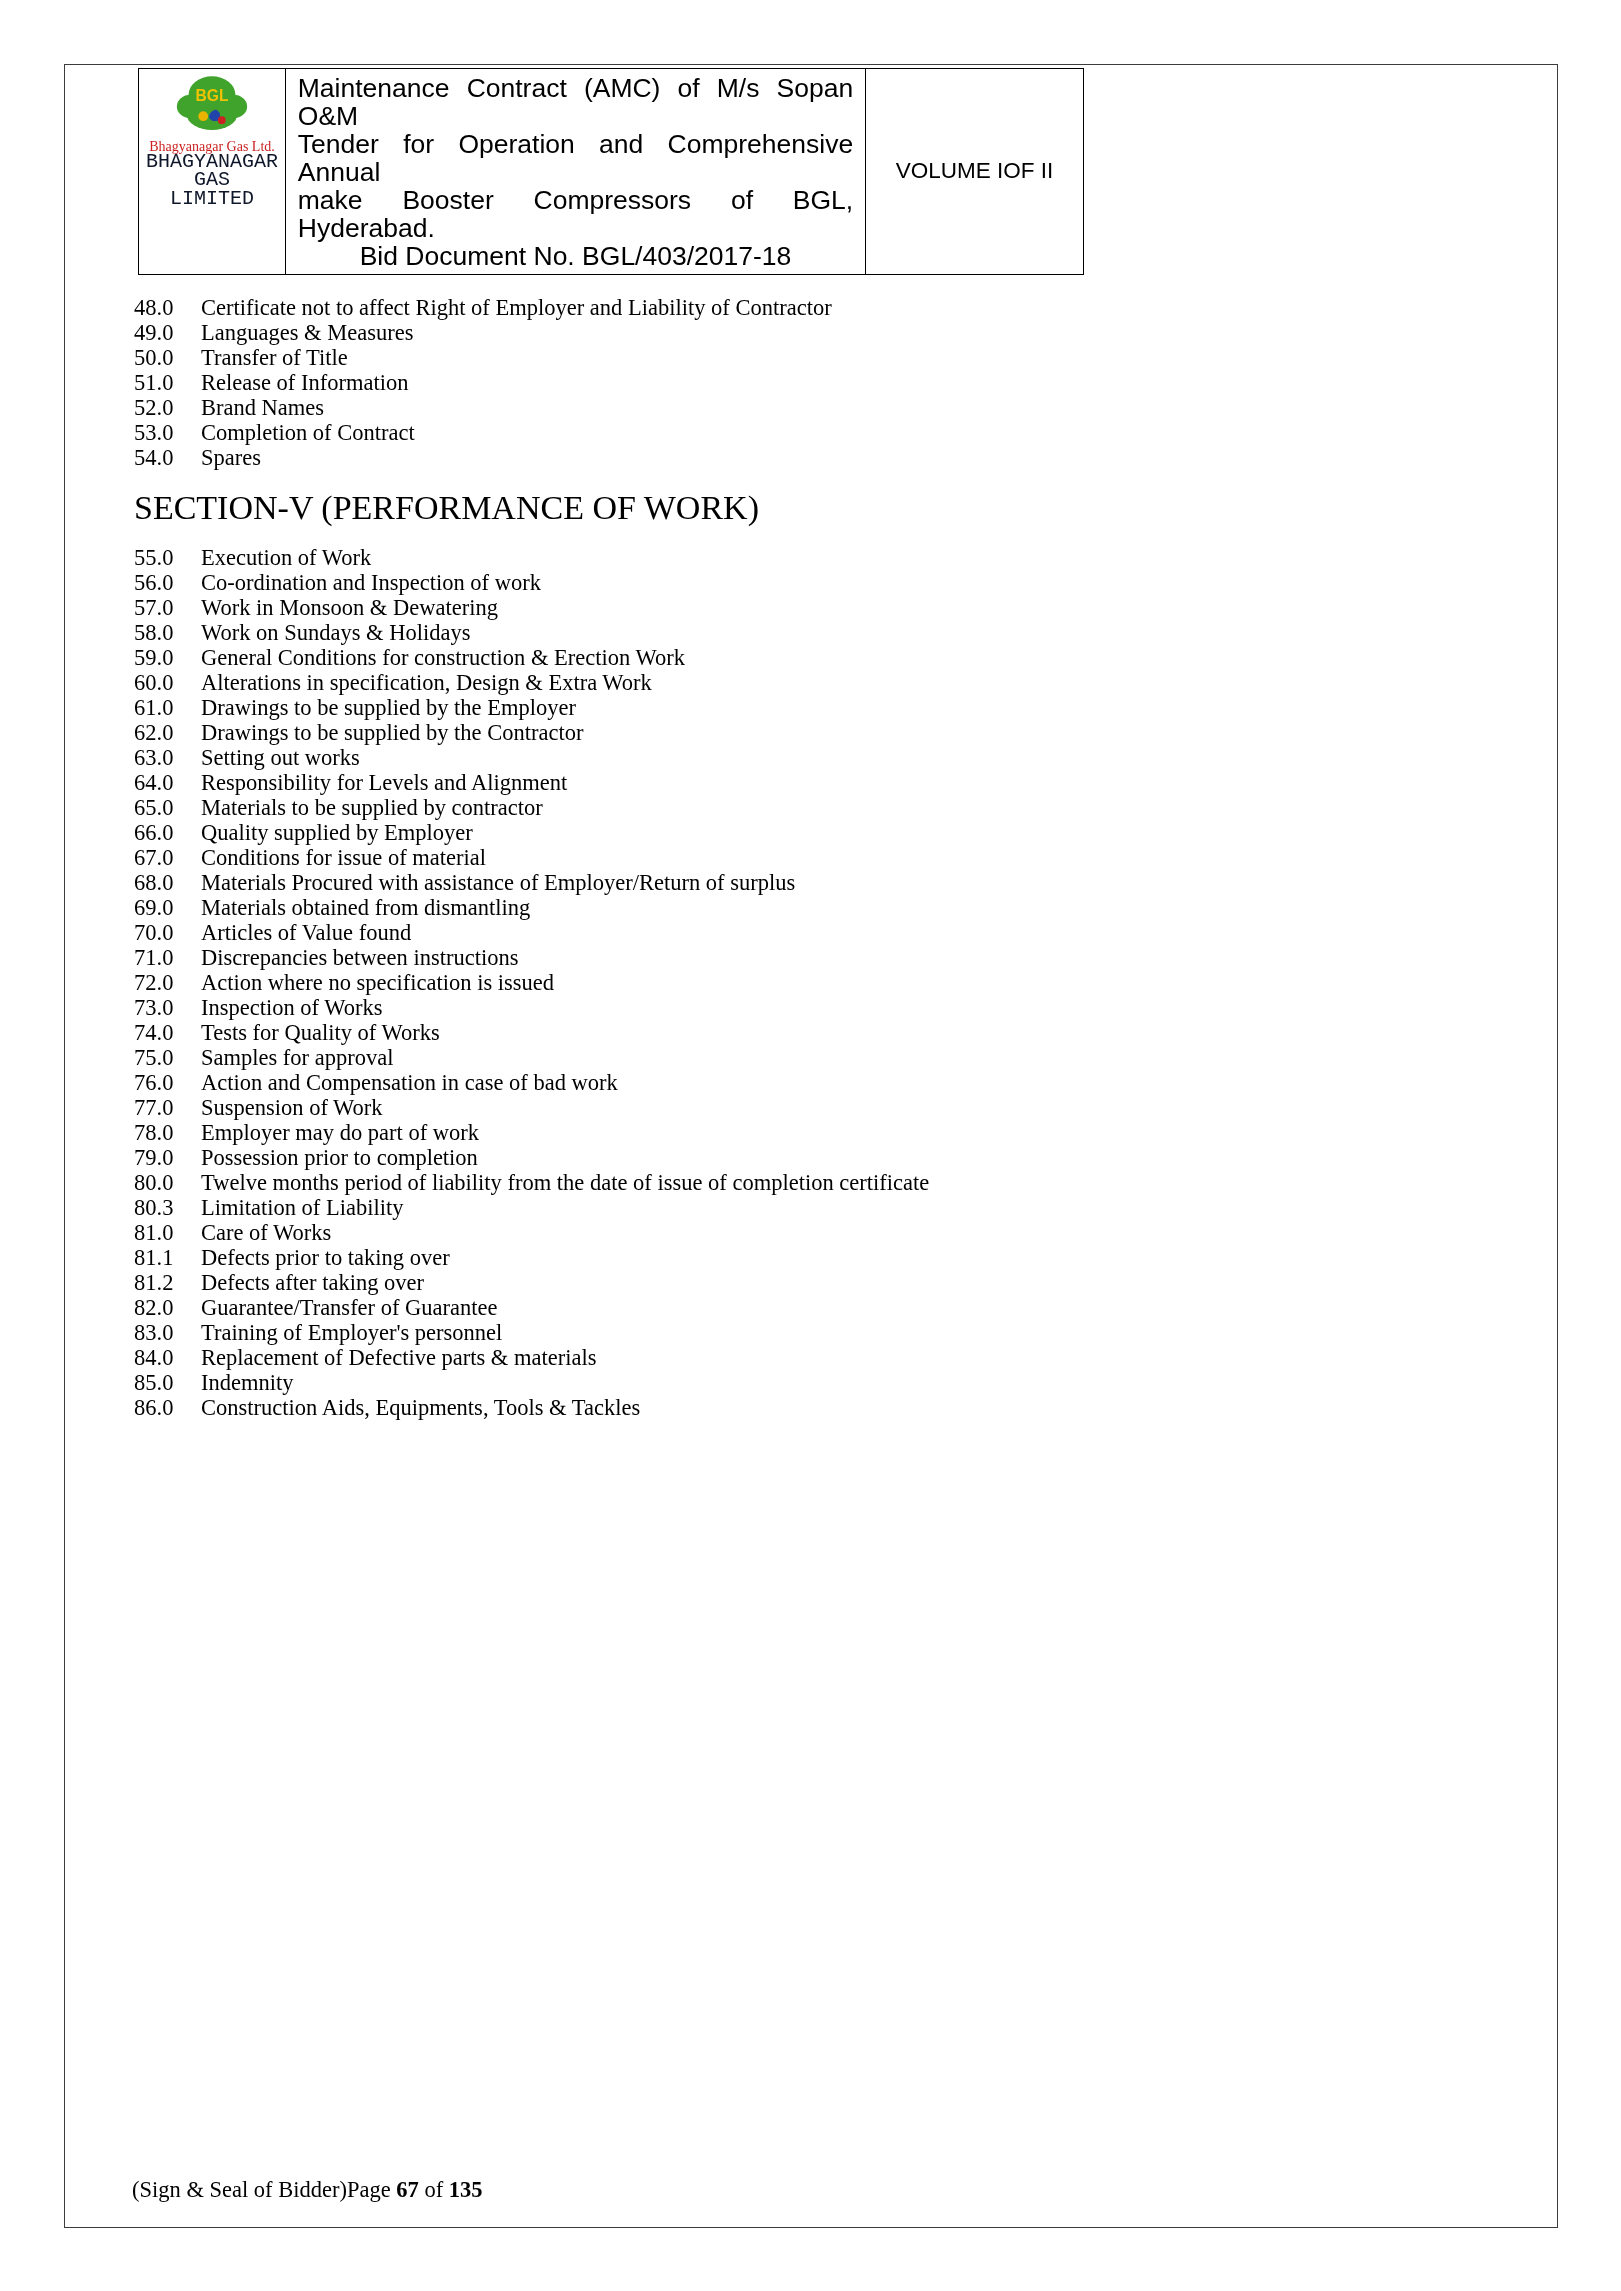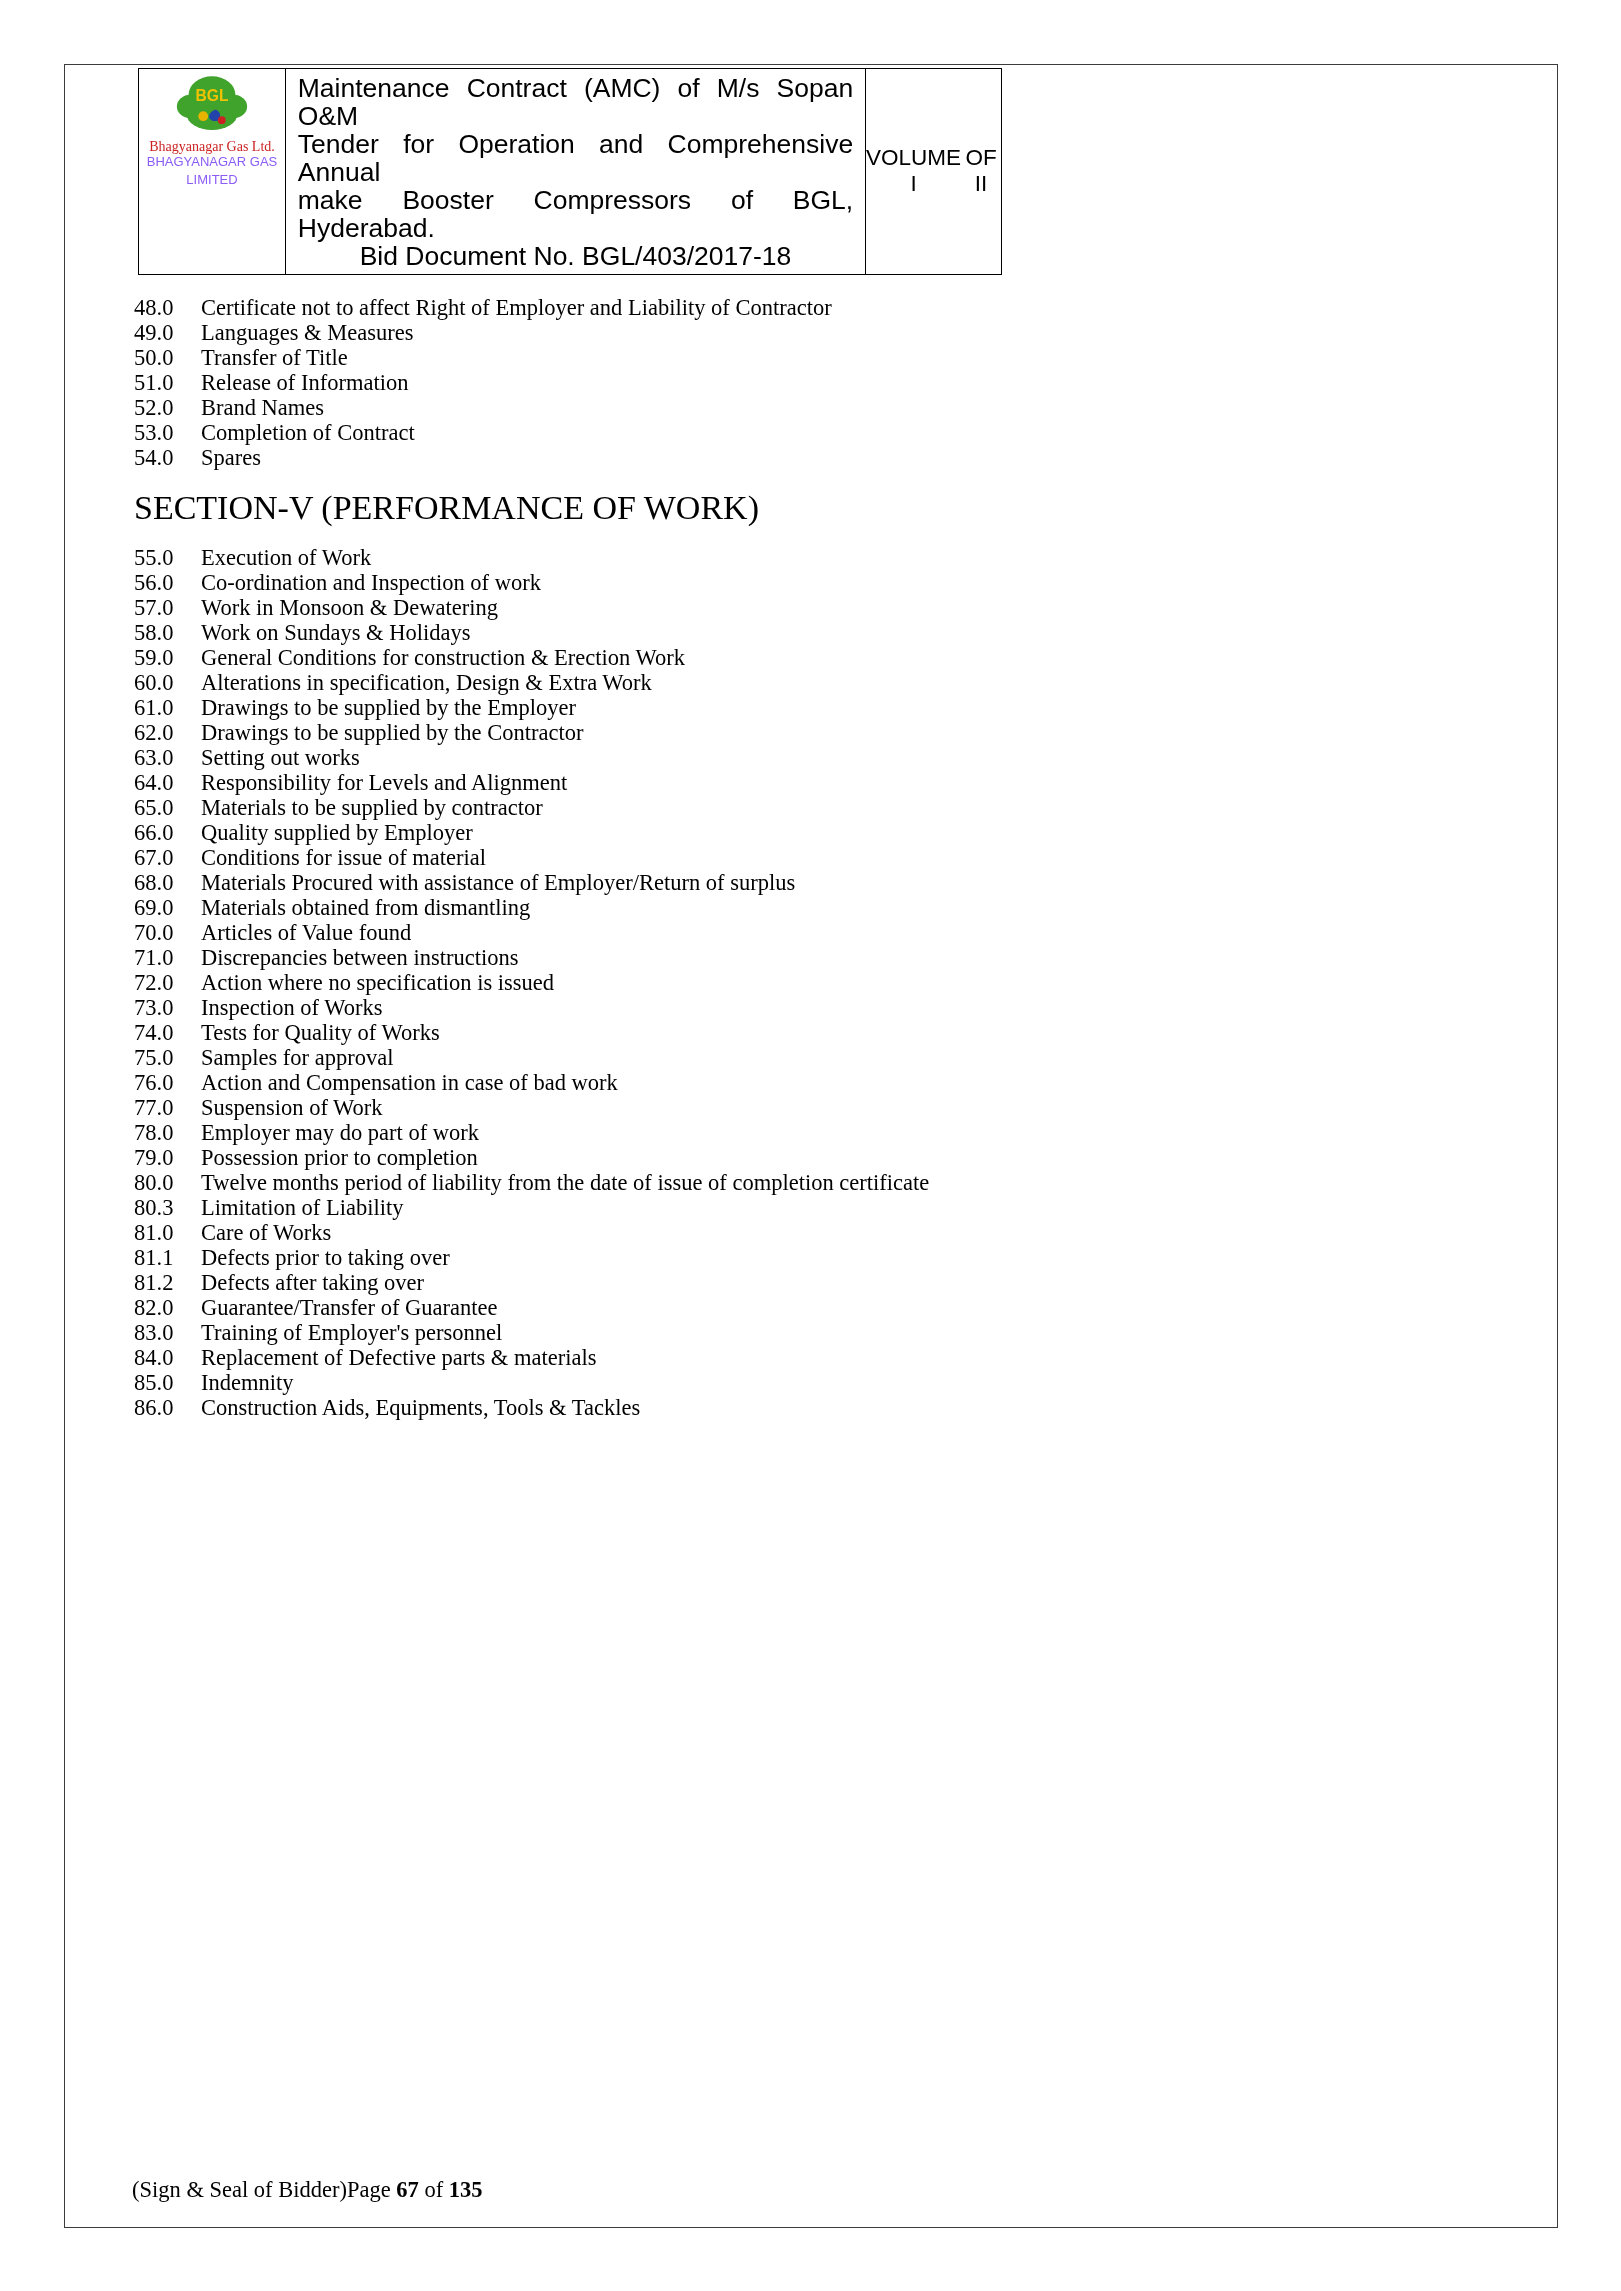--- a/index.html
+++ b/index.html
@@ -19,41 +19,41 @@
   }
   .content {
     position:absolute;
     left:65px; top:65px;
     width:1492px; height:2162px;
   }
   
   .header-table {
     display:flex;
     margin:2.9px 0 0 73px;
-    width:864px;
+    width:946px;
     border:1px solid #000;
   }
   .logo-cell {
     width:147px;
     flex:none;
     border-right:1px solid #000;
     padding:3.9px 2px 2.9px 2px;
     text-align:center;
   }
   .logo-caption {
     font-family:Liberation Serif, serif;
     font-size:14px;
     color:#cc2222;
     line-height:10.8px;
   }
   .org-name {
-    font-family:Liberation Sans, sans-serif;
-    font-size:13px;
+    font-family:Liberation Mono, monospace;
+    font-size:20px;
     line-height:18.6px;
-    color:#8b5cf6;
+    color:#0f172a;
   }
   .title-cell {
     width:580px;
     flex:none;
     border-right:1px solid #000;
     padding:4.9px 11.8px 3.9px 11.8px;
     font-family:"Liberation Sans",sans-serif;
     font-size:26.5px;
     line-height:28px;
   }

